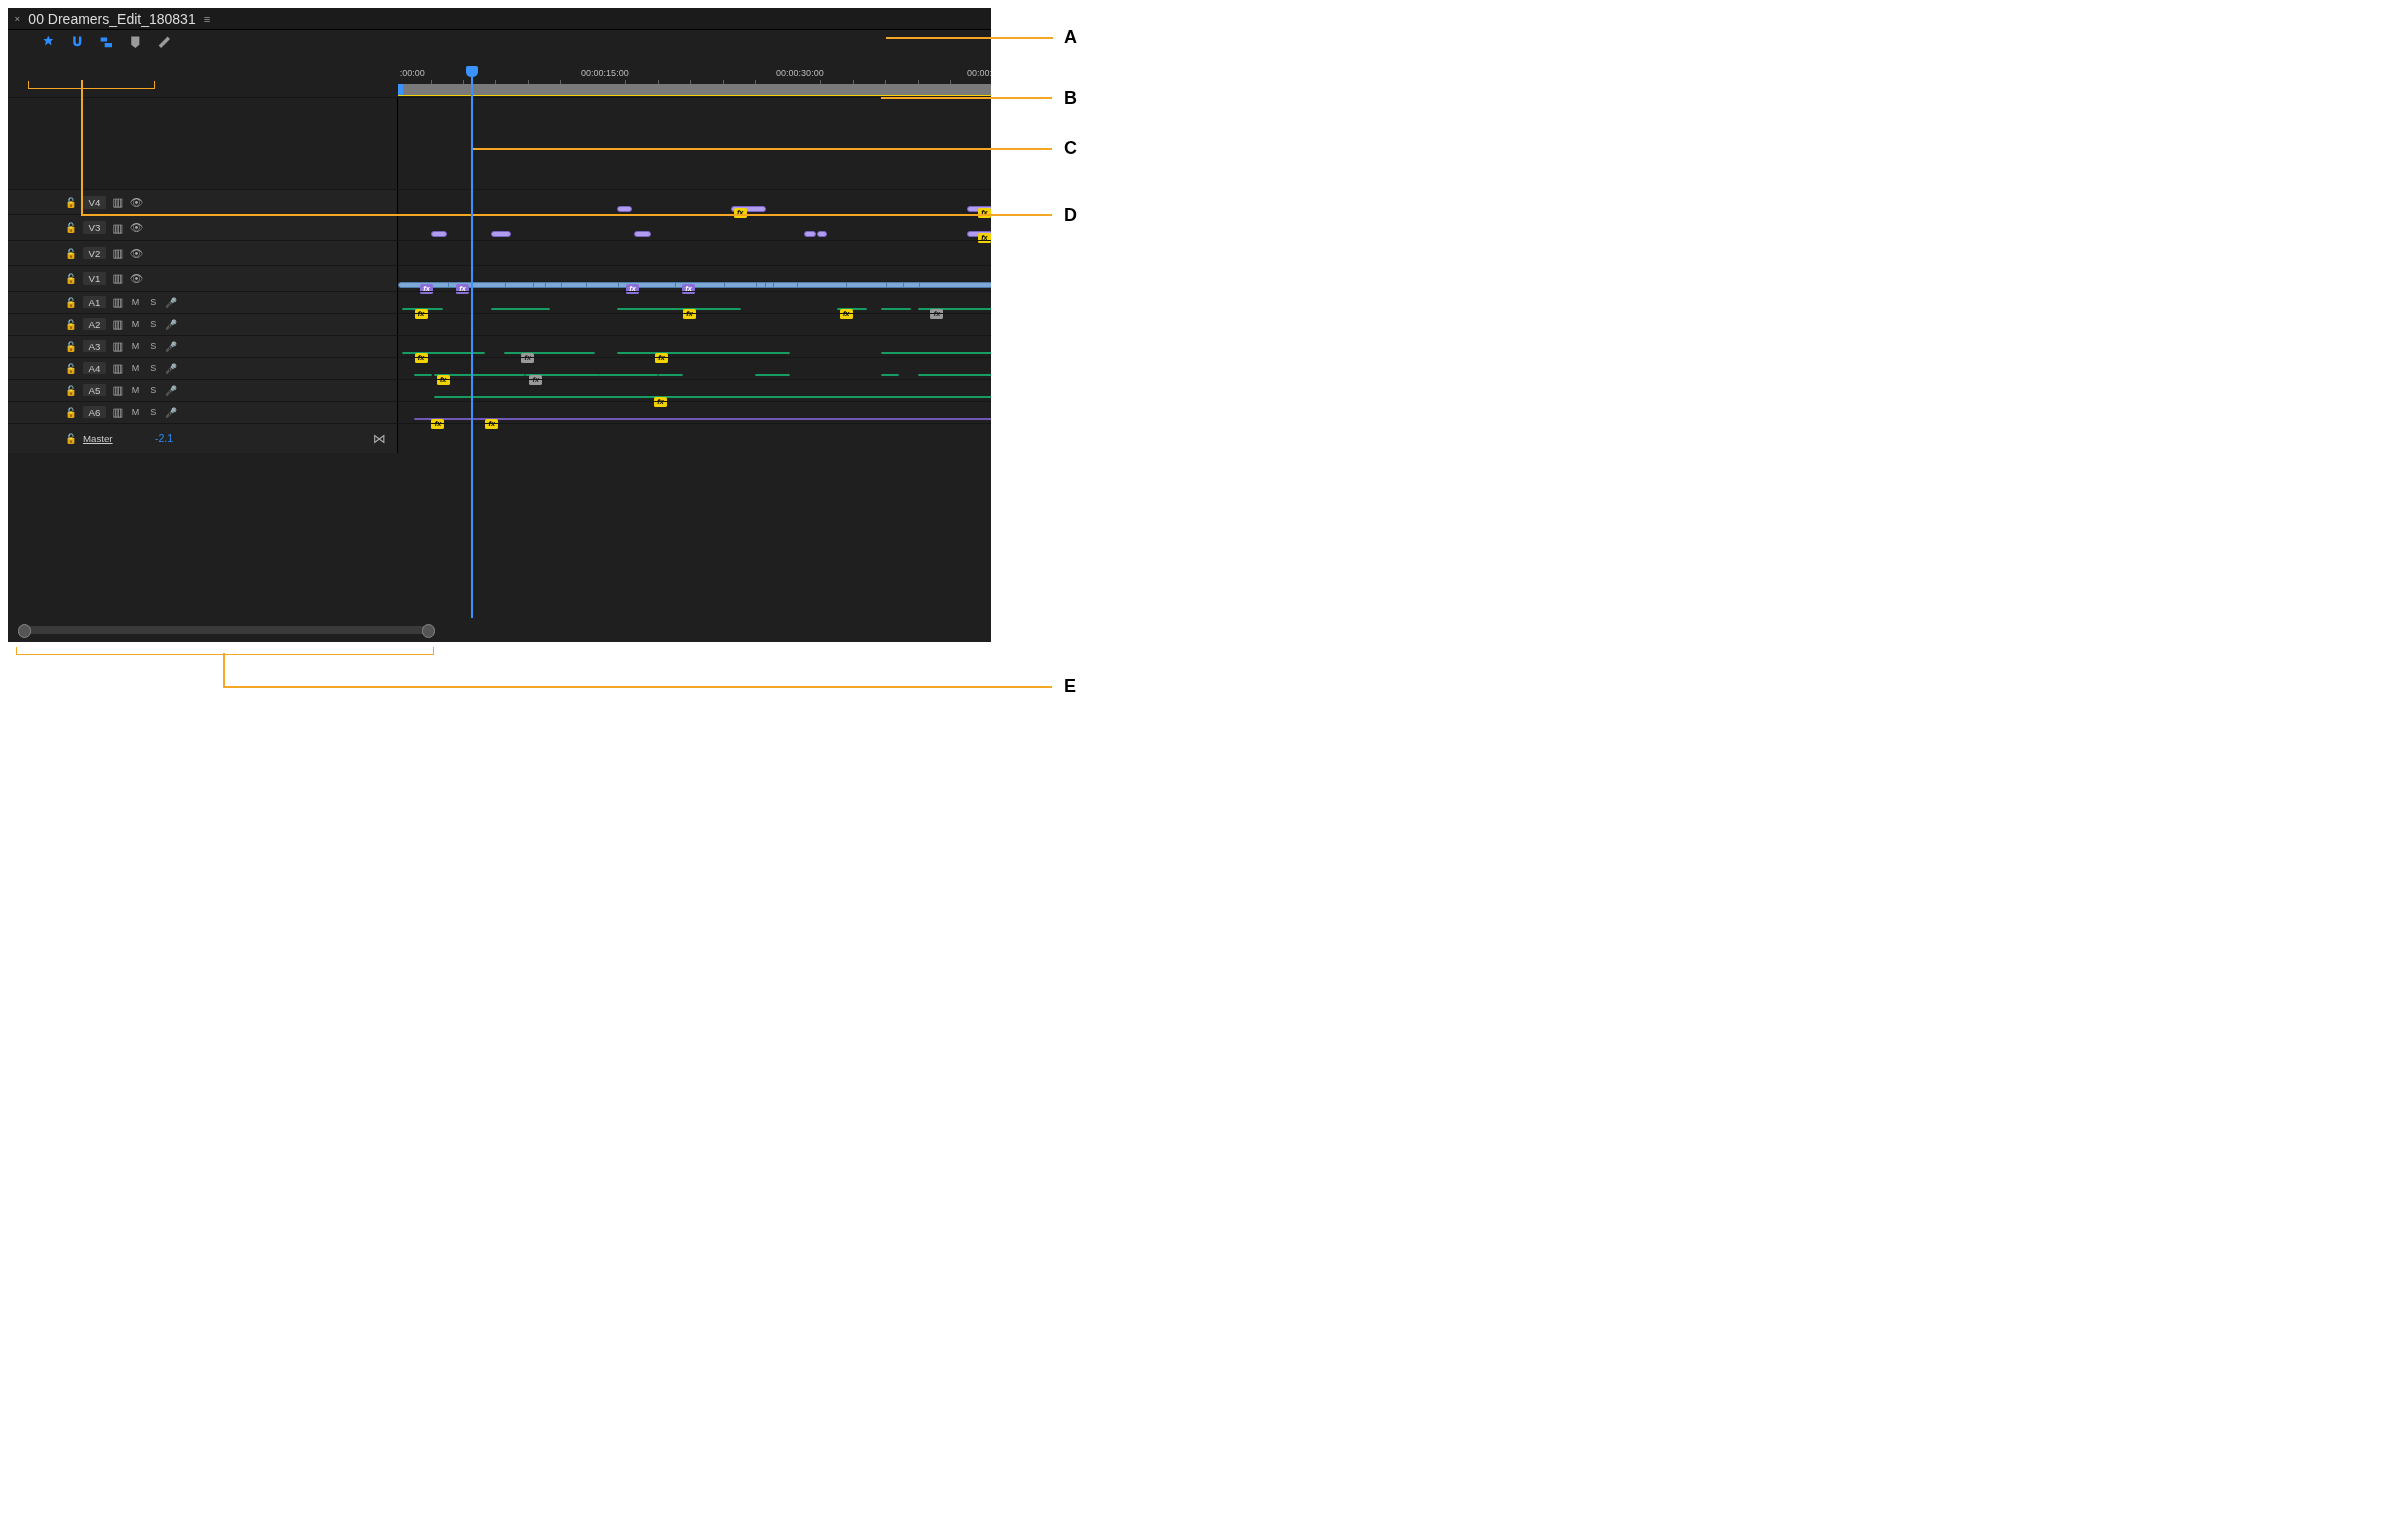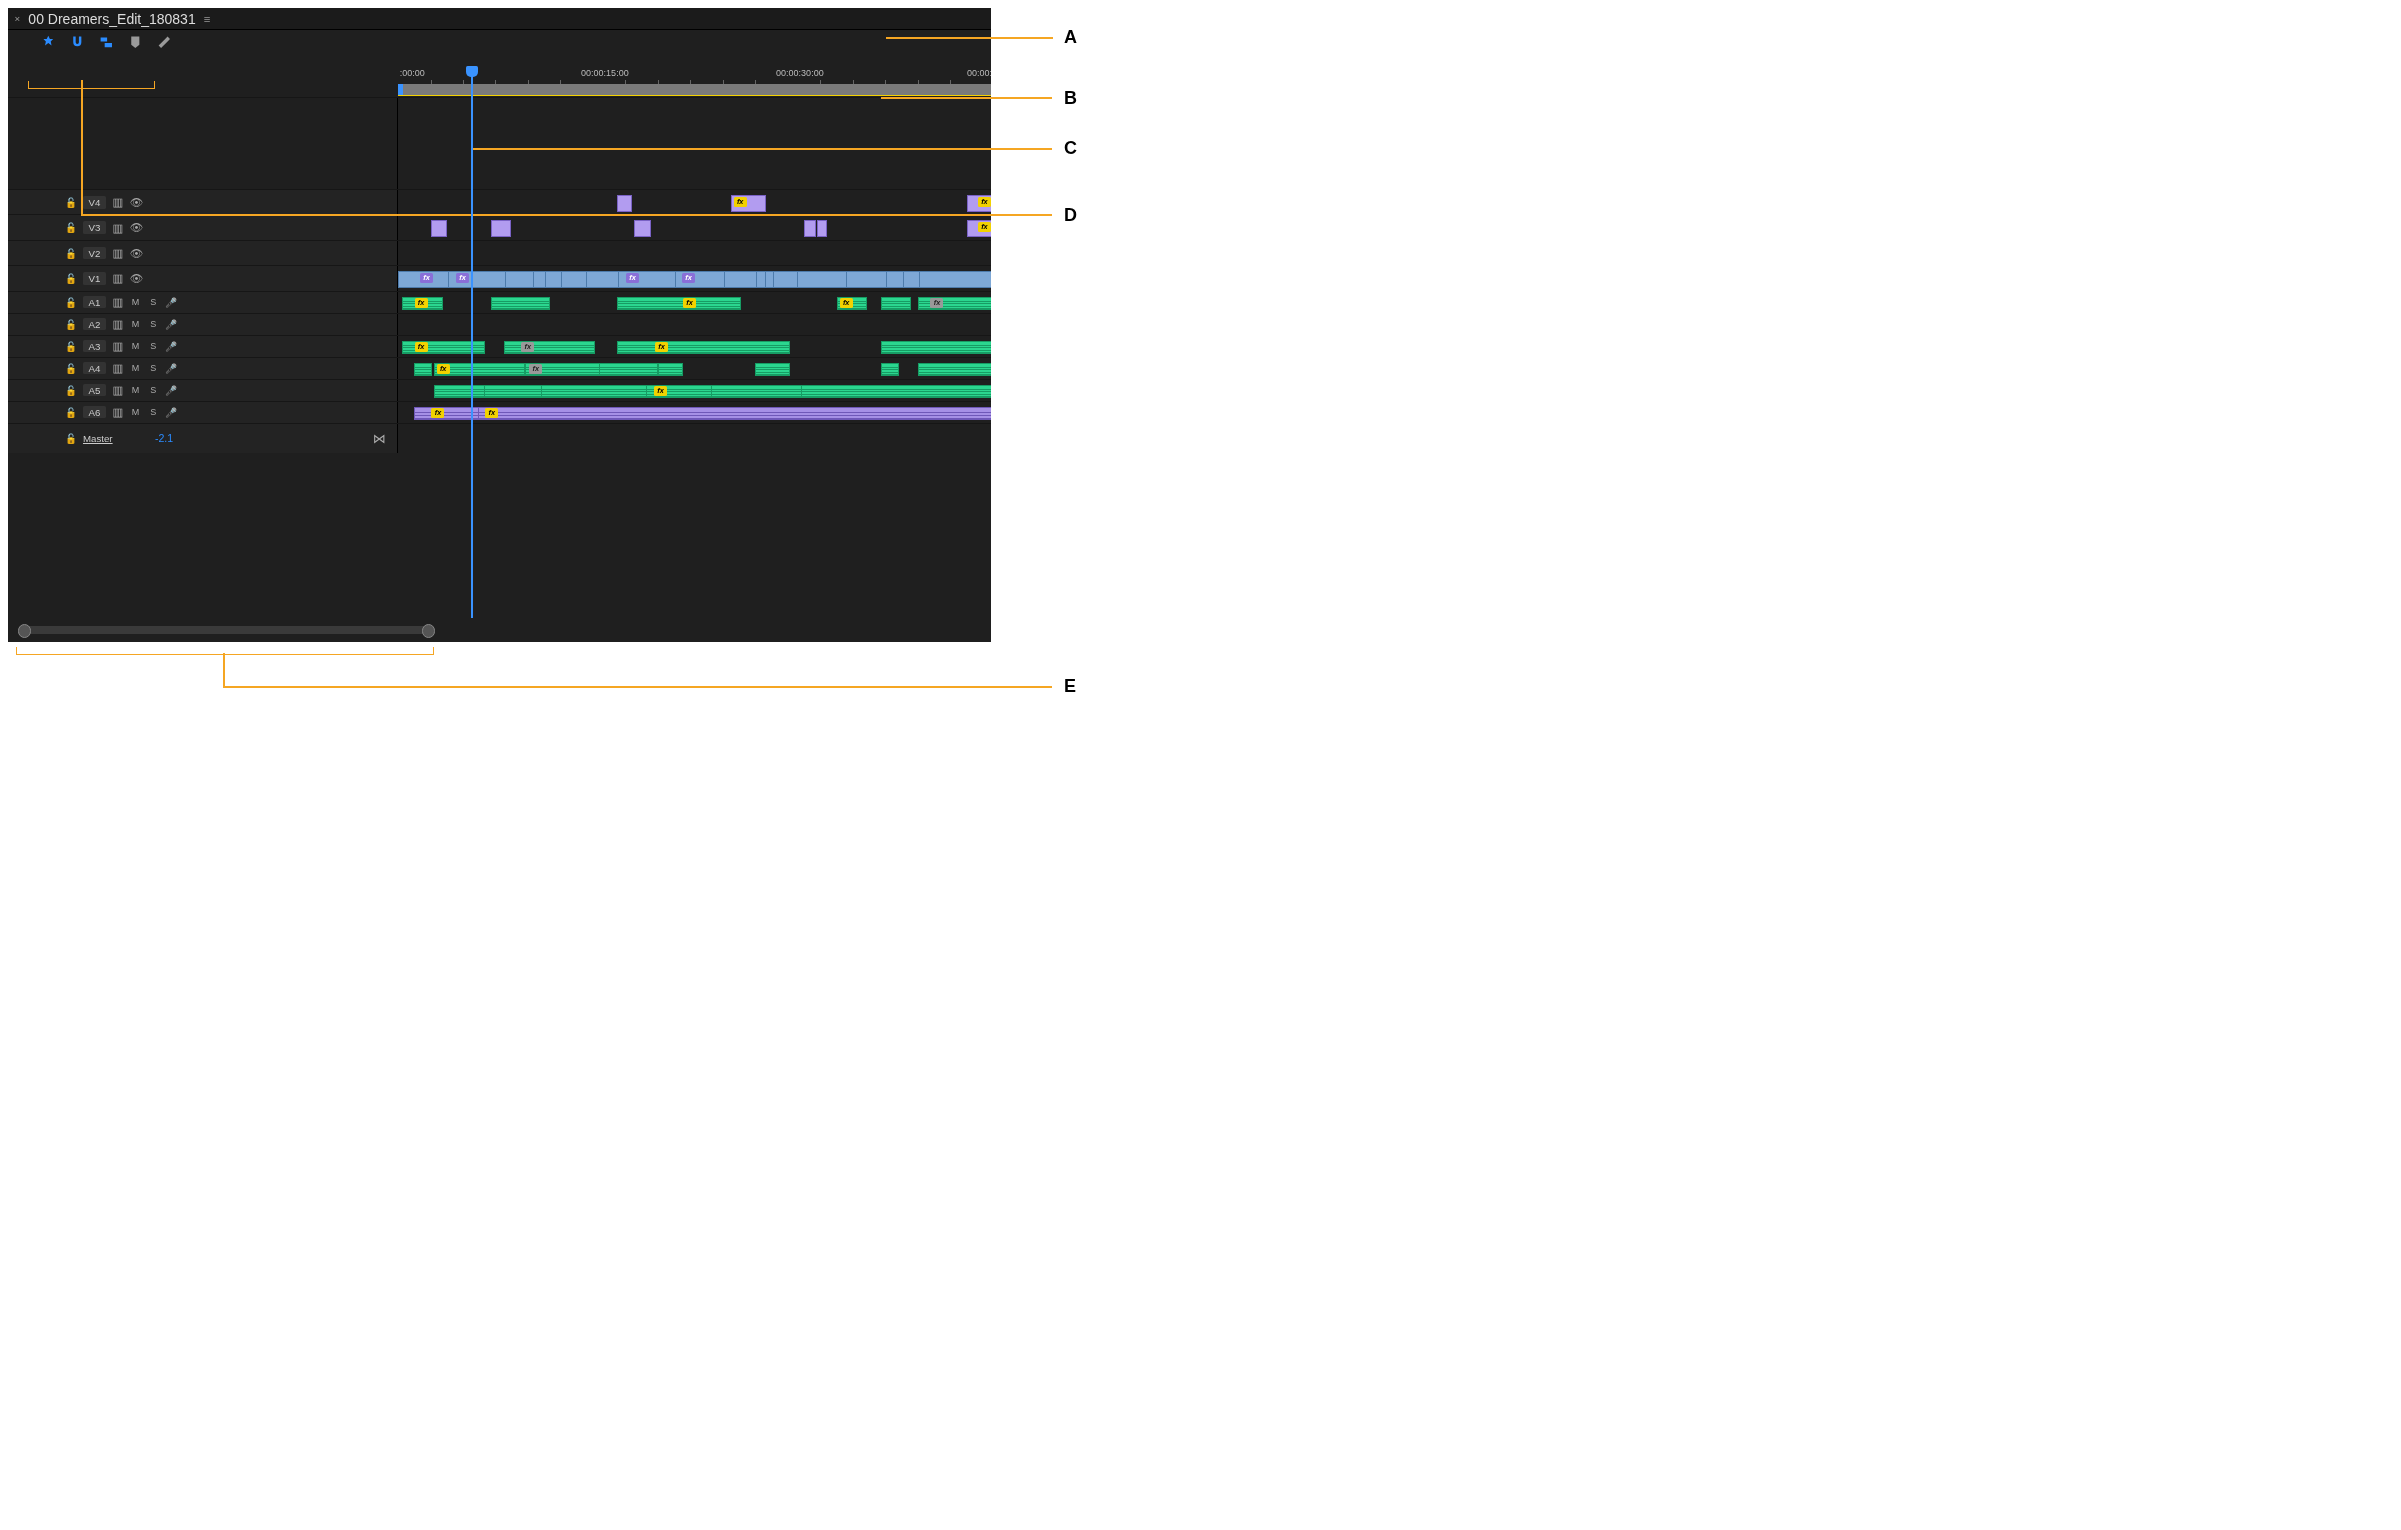--- a/index.html
+++ b/index.html
@@ -45,21 +45,21 @@
   .lock{width:11.4px;color:#aaa;font-size:9.7px;}
   .trkname{width:23px;color:#ccc;font-size:9.7px;background:#333;text-align:center;border-radius:1.6px;padding:0.8px 0;}
   .trkname.plain{background:none;text-decoration:underline;}
   .sync{color:#aaa;font-size:11.4px;}
   .eye{color:#aaa;font-size:10.6px;}
   .m,.s{width:11.4px;color:#aaa;font-size:9px;text-align:center;}
   .mic{color:#aaa;font-size:9.7px;}
   .master-val{color:#2b8cff;font-size:10.6px;margin-left:24.4px;}
   .master-icon{margin-left:auto;margin-right:11.4px;color:#aaa;}
 
-  .clip{position:absolute;top:5px;bottom:2.4px;border-radius:0;}
+  .clip{position:absolute;top:16px;bottom:2.4px;border-radius:5px;}
   .clip.purple{background:#b29cf0;border:0.8px solid #7a62c5;}
   .clip.blue{background:#7ea8d6;border:0.8px solid #4d7bab;}
   .clip.green{background:#2bd68f;border:0.8px solid #179c64;
     background-image:repeating-linear-gradient(0deg,#179c64 0 0.8px,transparent 0.8px 2.4px);}
   .clip.violet{background:#a690e6;border:0.8px solid #6f58b8;
     background-image:repeating-linear-gradient(0deg,#6f58b8 0 0.8px,transparent 0.8px 3.2px);}
   .fx{position:absolute;top:0.8px;width:13px;height:9.7px;font-size:7.3px;font-style:italic;font-weight:bold;text-align:center;line-height:9.7px;border-radius:1.6px;}
   .fx.yellow{background:#f2d200;color:#000;}
   .fx.grey{background:#999;color:#222;}
   .fx.purplefx{background:#8a6fd8;color:#fff;}

